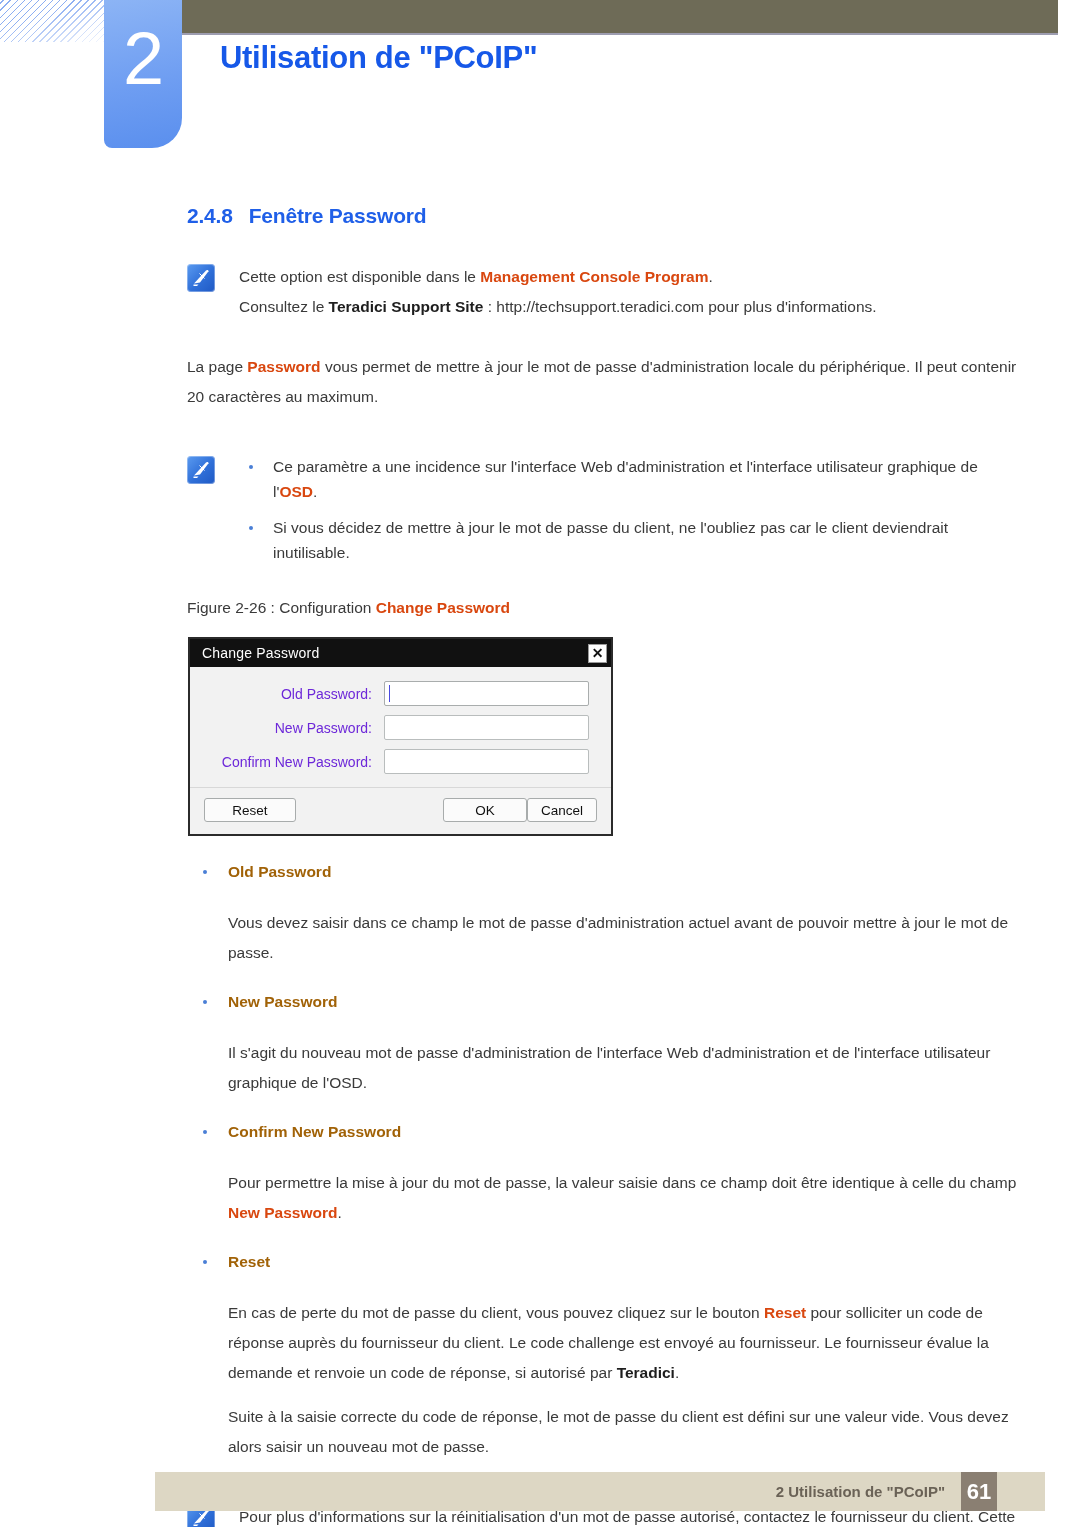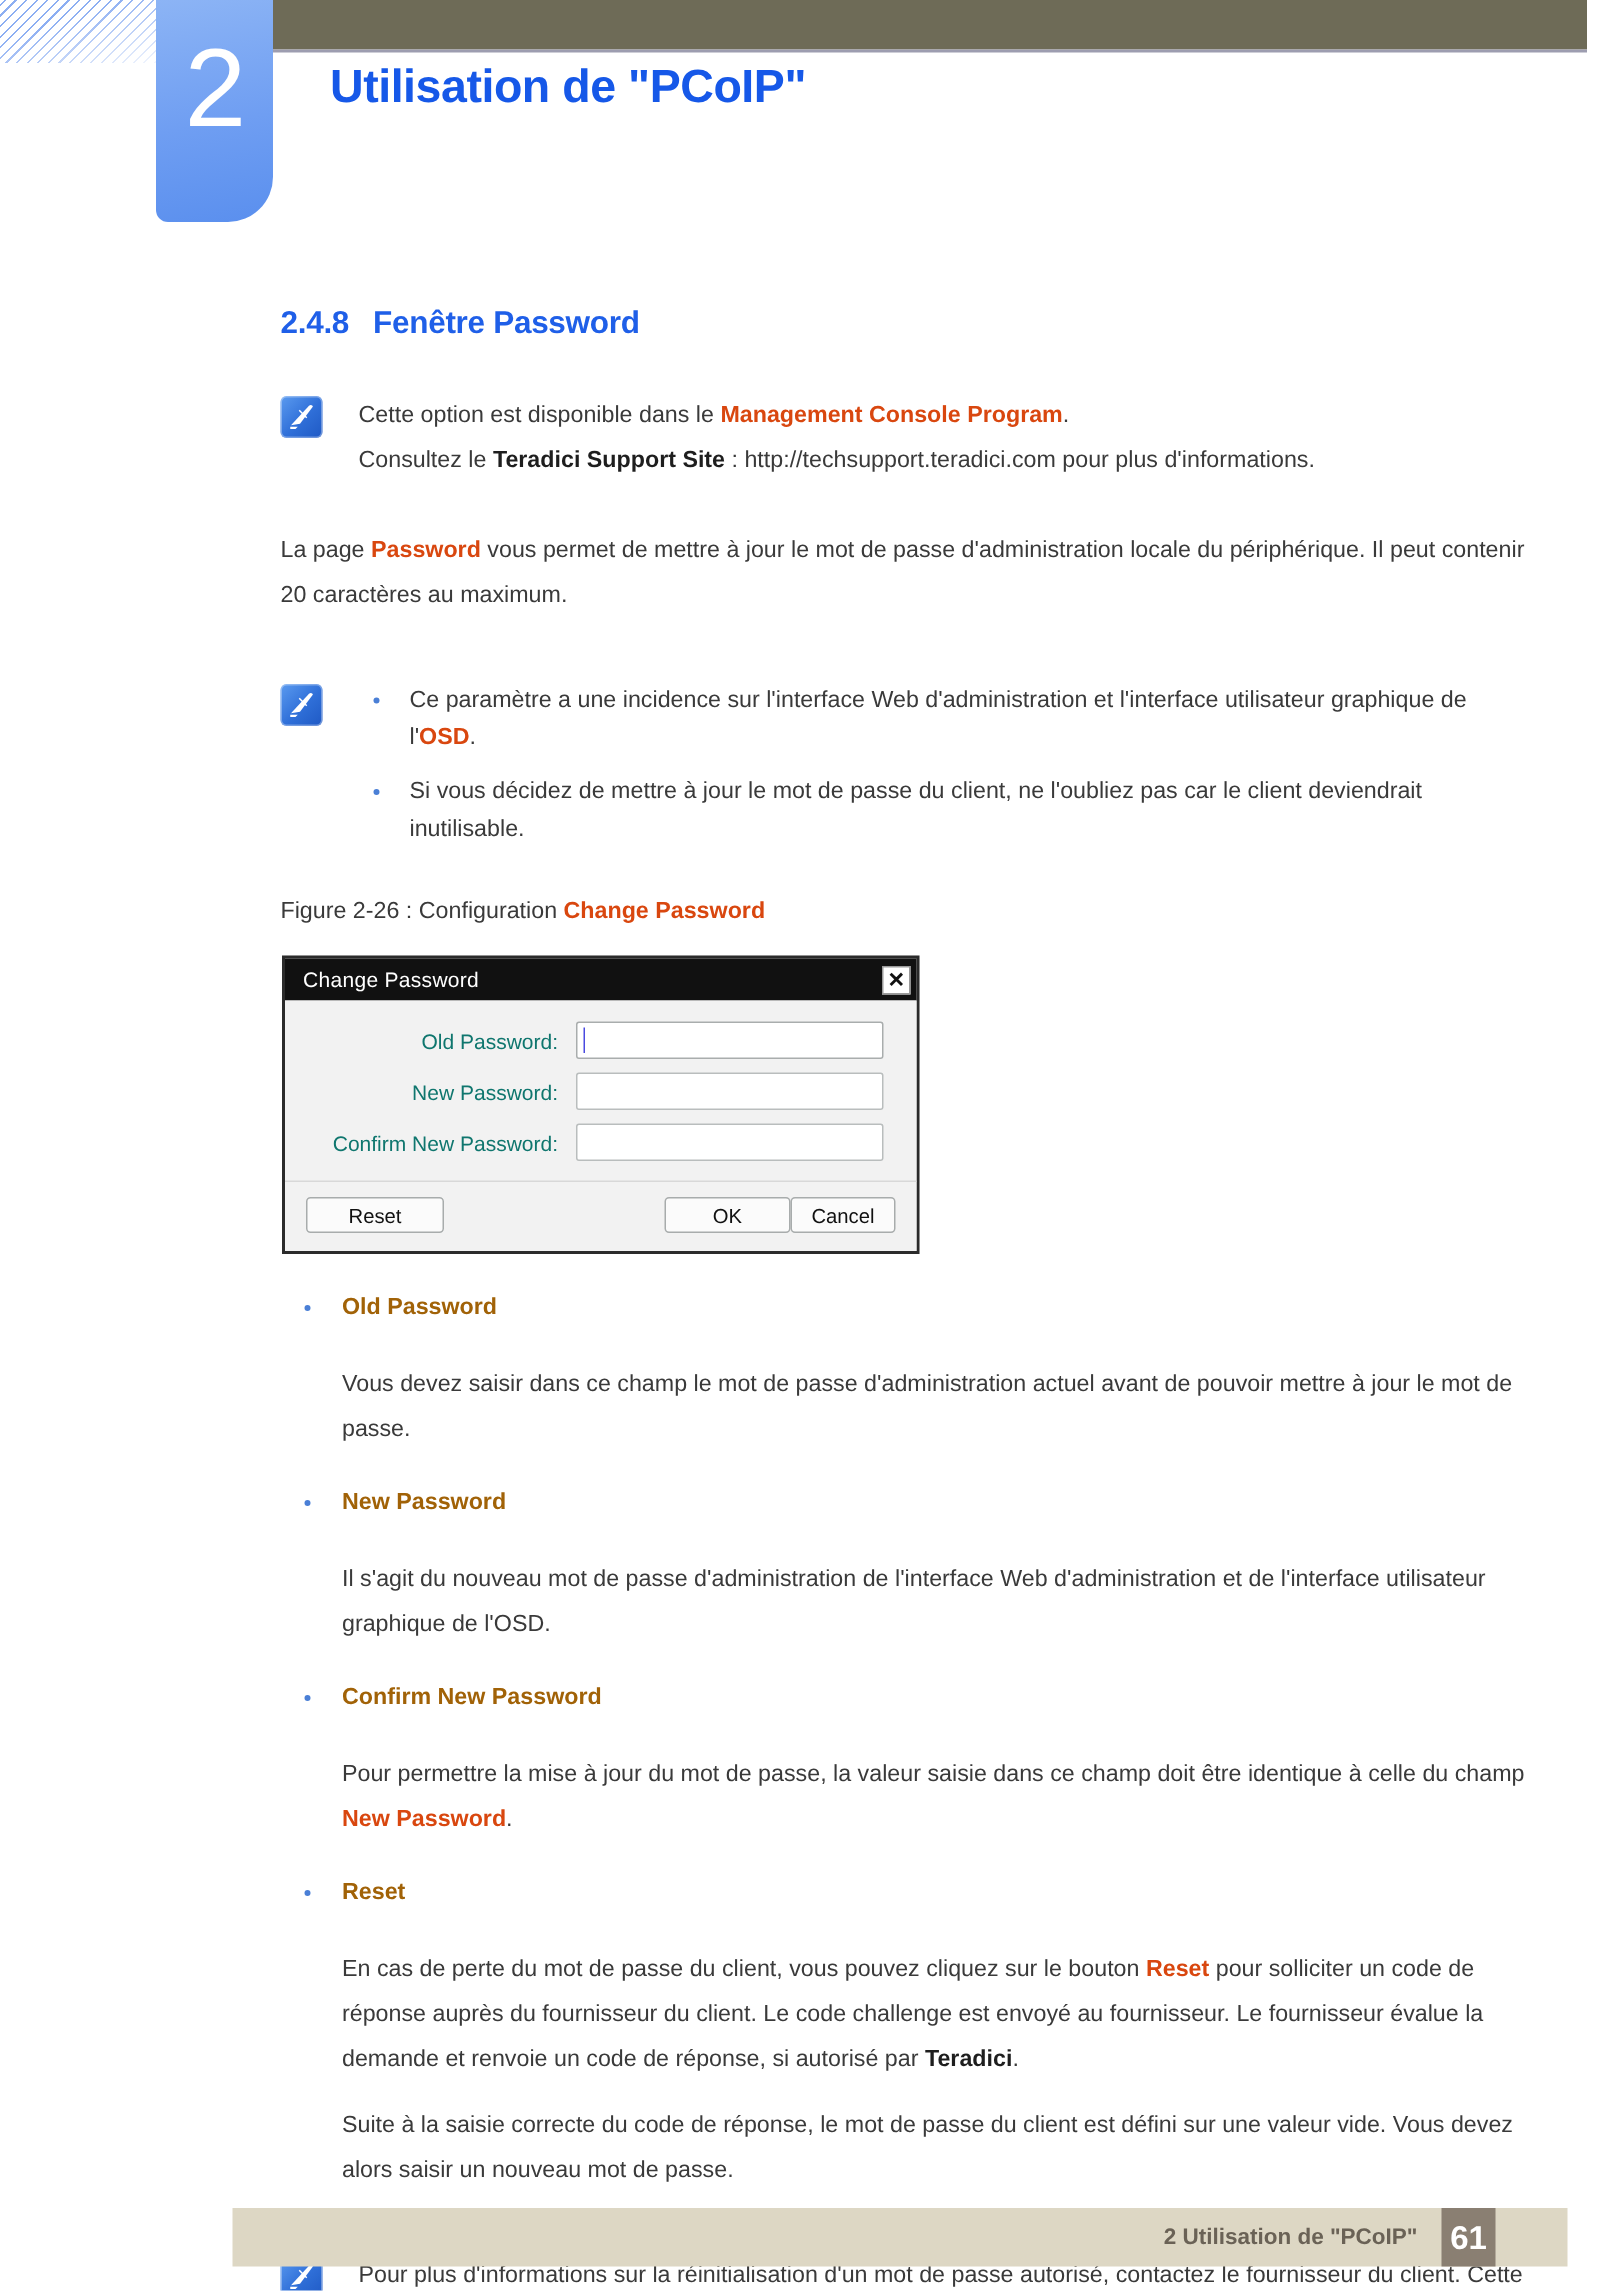--- a/index.html
+++ b/index.html
@@ -214,21 +214,21 @@
   .dlg-row {
     display: flex;
     align-items: center;
     margin-bottom: 9px;
   }
   .dlg-label {
     width: 180px;
     text-align: right;
     padding-right: 12px;
     font-size: 14px;
-    color: #0f766e;
+    color: #6d28d9;
     box-sizing: border-box;
   }
   .dlg-input {
     flex: 1;
     height: 25px;
     background: #ffffff;
     border: 1px solid #b9bdbd;
     border-radius: 2px;
     box-sizing: border-box;
     position: relative;

